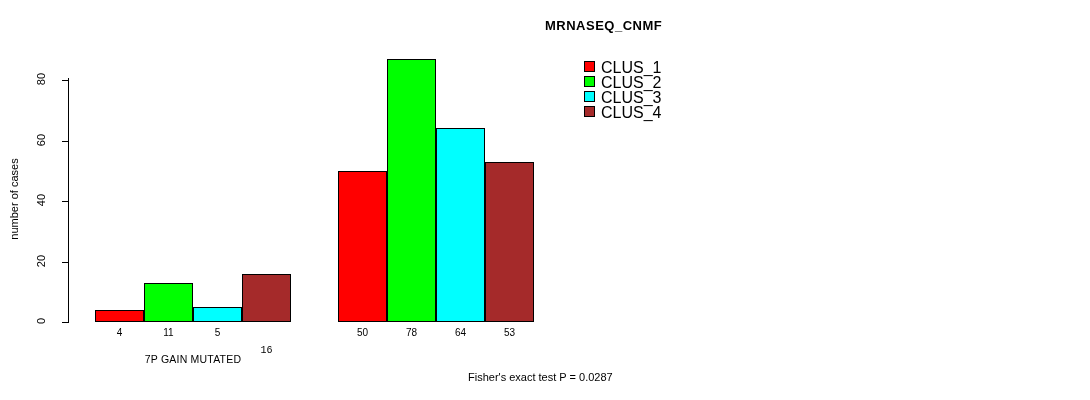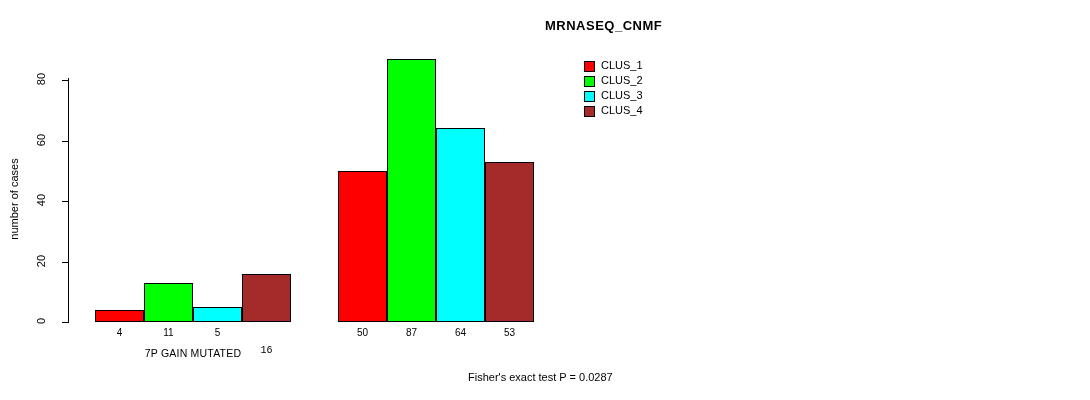--- a/index.html
+++ b/index.html
@@ -87,20 +87,21 @@
     font-size: 10px;
     text-align: center;
     white-space: nowrap;
   }
   .group-label {
     position: absolute;
     font-size: 10.5px;
     text-align: center;
     white-space: nowrap;
     letter-spacing: 0.2px;
+    margin-top: 6px;
   }
 
   
   #legend {
     position: absolute;
     left: 584px;
     top: 59px;
   }
   .legend-row {
     position: relative;
@@ -112,21 +113,21 @@
     top: 2px;
     width: 11px;
     height: 11px;
     box-sizing: border-box;
     border: 1px solid #000000;
   }
   .legend-text {
     position: absolute;
     left: 17px;
     top: 0px;
-    font-size: 11px;
+    font-size: 16px;
     white-space: nowrap;
   }
 
   
   #footer-note {
     position: absolute;
     left: 468px;
     top: 371px;
     font-size: 11px;
     white-space: nowrap;
@@ -162,21 +163,21 @@
       <div class="bar" title="CLUS_2: 13" style="left: 144px; top: 282.675px; width: 49px; height: 39.325px; background: rgb(0, 255, 0);"></div>
       <div class="bar-value-label" style="left: 144px; top: 327px; width: 49px;">11</div>
       <div class="bar" title="CLUS_3: 5" style="left: 193px; top: 306.875px; width: 49px; height: 15.125px; background: rgb(0, 255, 255);"></div>
       <div class="bar-value-label" style="left: 193px; top: 327px; width: 49px;">5</div>
       <div class="bar" title="CLUS_4: 16" style="left: 242px; top: 273.6px; width: 49px; height: 48.4px; background: rgb(165, 42, 42);"></div>
       <div class="bar-value-label" style="left: 242px; top: 345px; width: 49px; font-family: Liberation Mono, monospace;">16</div>
       <div class="group-label" style="left: 95px; top: 347px; width: 196px;">7P GAIN MUTATED</div>
       <div class="bar" title="CLUS_1: 50" style="left: 338px; top: 170.75px; width: 49px; height: 151.25px; background: rgb(255, 0, 0);"></div>
       <div class="bar-value-label" style="left: 338px; top: 327px; width: 49px; text-align: center;">50</div>
       <div class="bar" title="CLUS_2: 87" style="left: 387px; top: 58.825px; width: 49px; height: 263.175px; background: rgb(0, 255, 0);"></div>
-      <div class="bar-value-label" style="left: 387px; top: 327px; width: 49px;">87</div>
+      <div class="bar-value-label" style="left: 387px; top: 327px; width: 49px;">78</div>
       <div class="bar" title="CLUS_3: 64" style="left: 436px; top: 128.4px; width: 49px; height: 193.6px; background: rgb(0, 255, 255);"></div>
       <div class="bar-value-label" style="left: 436px; top: 327px; width: 49px;">64</div>
       <div class="bar" title="CLUS_4: 53" style="left: 485px; top: 161.675px; width: 49px; height: 160.325px; background: rgb(165, 42, 42);"></div>
       <div class="bar-value-label" style="left: 485px; top: 327px; width: 49px;">53</div>
     </div>
 
   <div id="legend">
       <div class="legend-row">
         <span class="legend-swatch" style="background: rgb(255, 0, 0);"></span>
         <span class="legend-text">CLUS_1</span>

